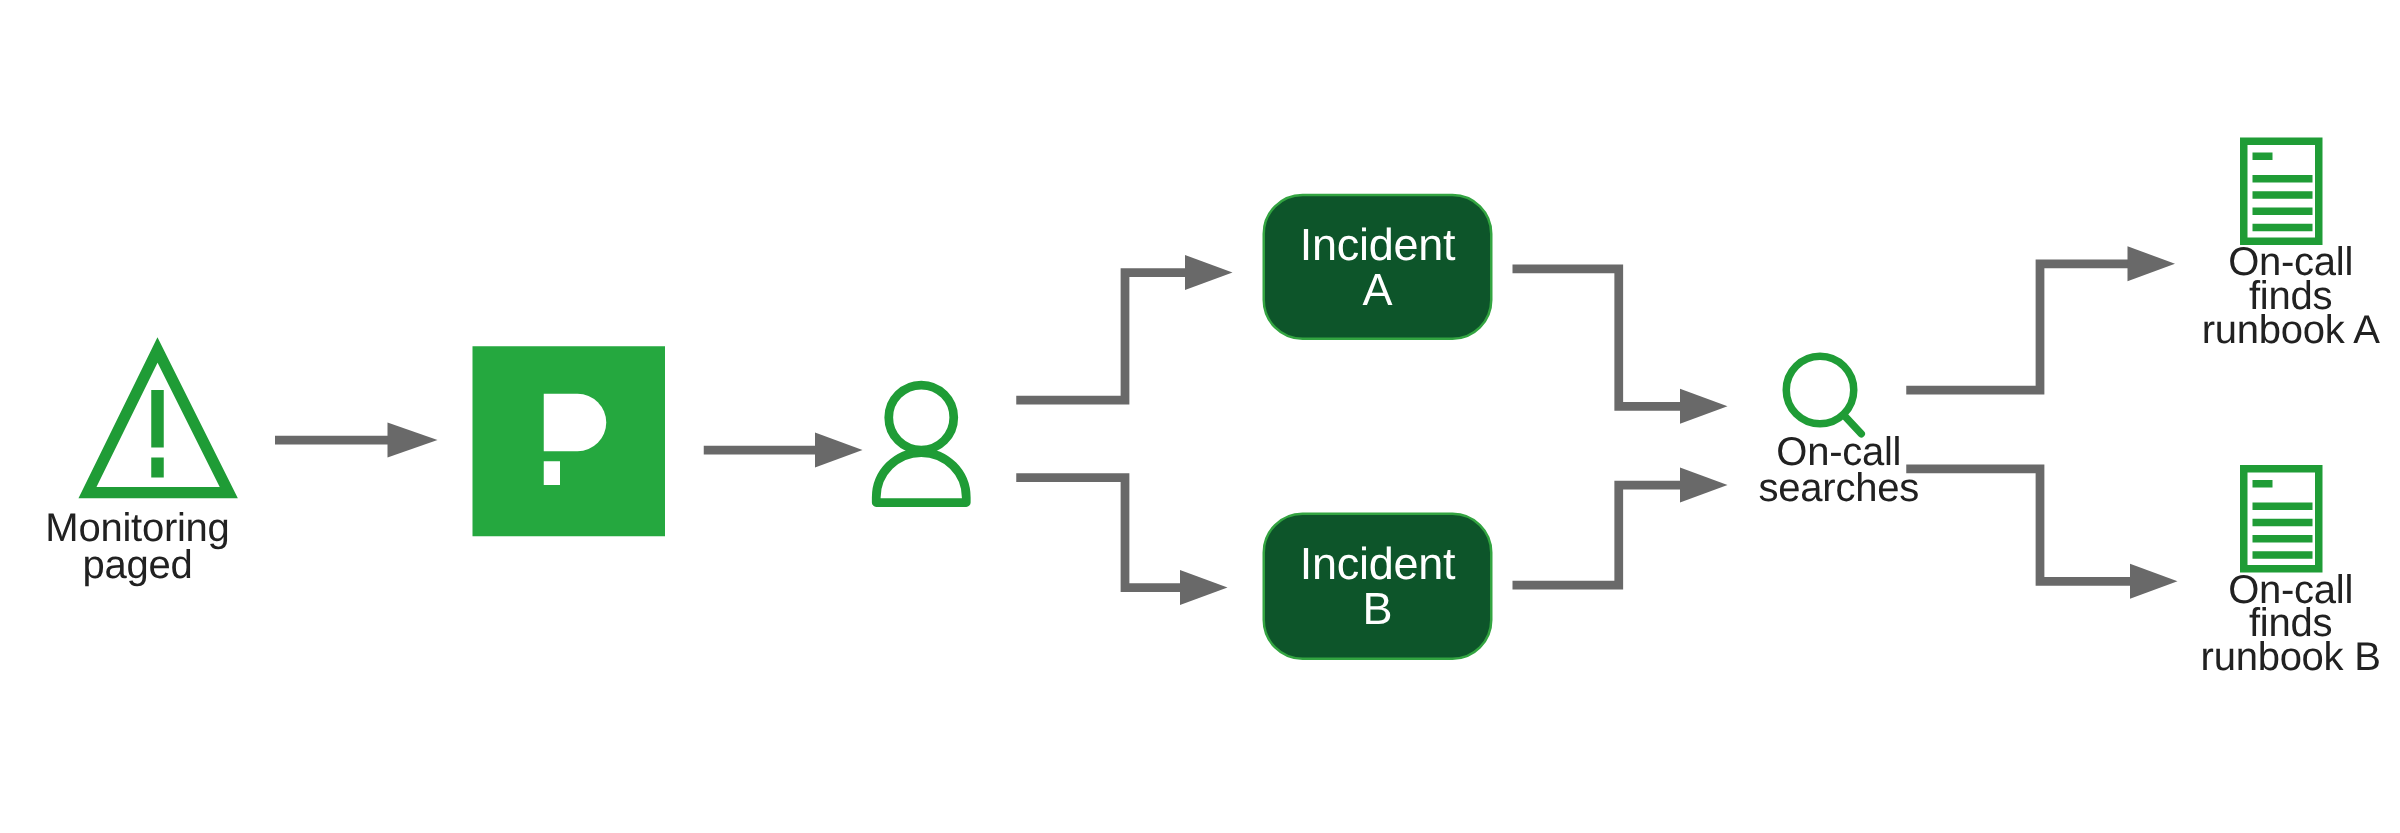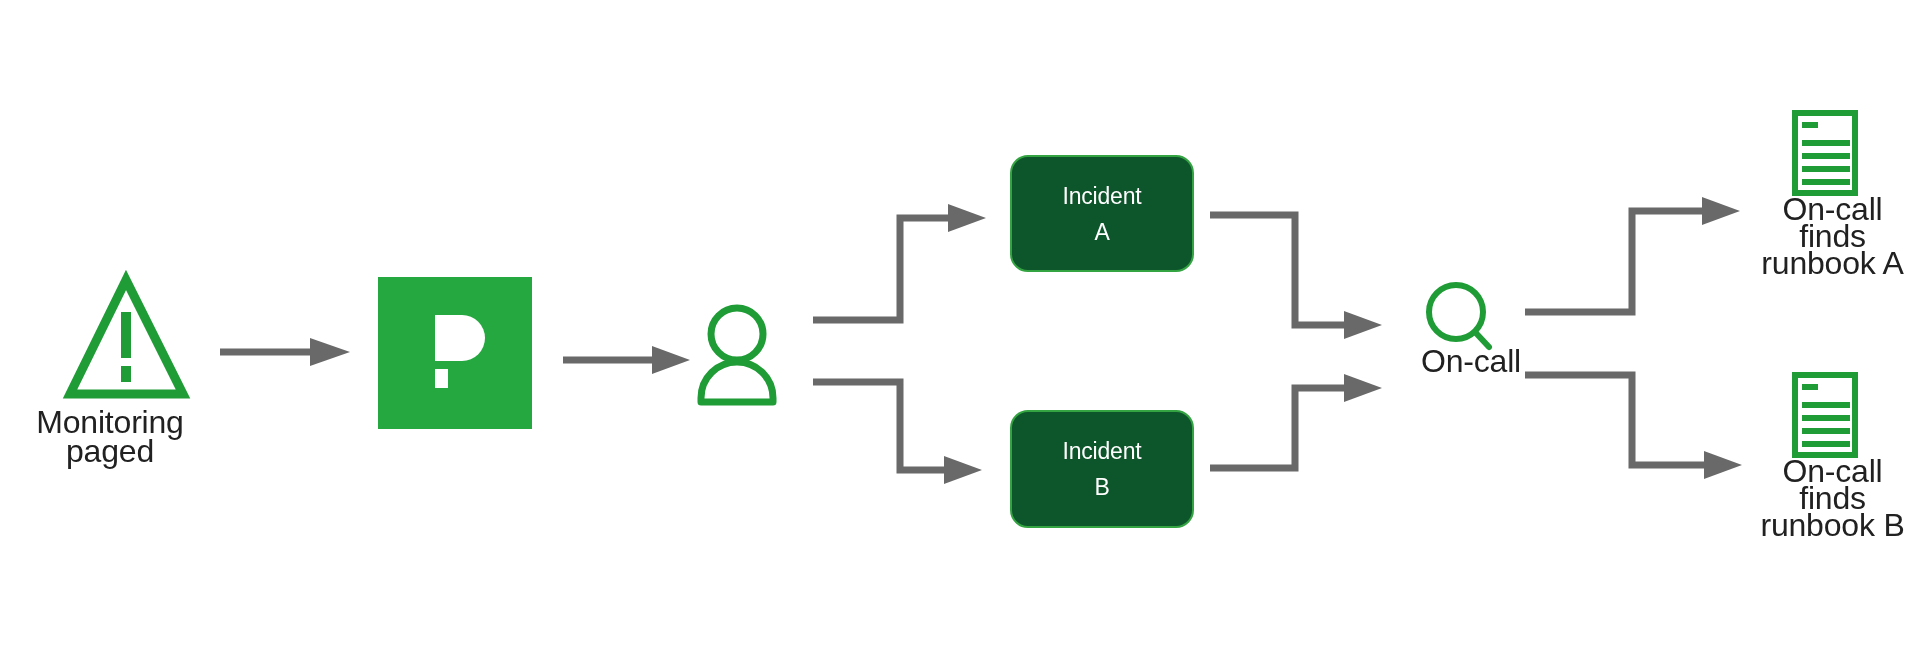--- a/index.html
+++ b/index.html
@@ -31,26 +31,26 @@
 
   .logo-square{
     background:var(--logo_green);
     width:154px;height:152px;
   }
 
   .incident-box{
     width:184px;
     background:var(--box_fill);
     border:2px solid var(--box_border);
-    border-radius:18px;
+    border-radius:32px;
     box-sizing:border-box;
     display:flex;flex-direction:column;
     align-items:center;justify-content:center;
     color:var(--box_text);
-    font-size:23px;line-height:36px;
+    font-size:36px;line-height:36px;
     letter-spacing:-0.2px;
   }
 </style>
 </head>
 <body>
 
 <div id="canvas">
 
   <svg class="abs" style="left:0;top:0;" width="1920" height="666">
     <g>
@@ -115,20 +115,21 @@
     <span>Incident</span>
     <span>B</span>
   </div>
 
   <svg class="abs" style="left:1424px;top:281px;" width="72" height="74" viewBox="0 0 72 74">
     <circle class="stroke-green" stroke-width="6" cx="32" cy="31" r="27"></circle>
     <line class="stroke-green" stroke-width="6" stroke-linecap="round" x1="51" y1="51" x2="65" y2="66"></line>
   </svg>
   <div class="abs label" style="left:1381px;top:347px;width:180px;">
     <div>On-call</div>
+    <div>searches</div>
   </div>
 
   <svg class="abs" style="left:1792px;top:110px;" width="66" height="86" viewBox="0 0 66 86">
     <rect class="stroke-green" stroke-width="6" x="3" y="3" width="60" height="80"></rect>
     <rect class="fill-green" x="10" y="12" width="16" height="6"></rect>
     <rect class="fill-green" x="10" y="30" width="48" height="6"></rect>
     <rect class="fill-green" x="10" y="43" width="48" height="6"></rect>
     <rect class="fill-green" x="10" y="56" width="48" height="6"></rect>
     <rect class="fill-green" x="10" y="69" width="48" height="6"></rect>
   </svg>

